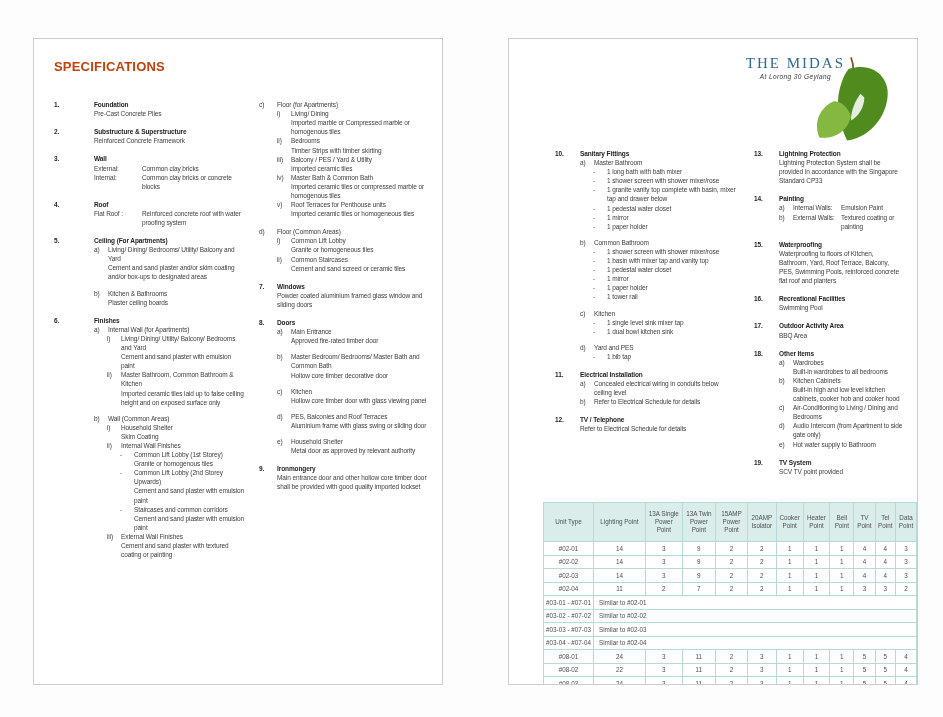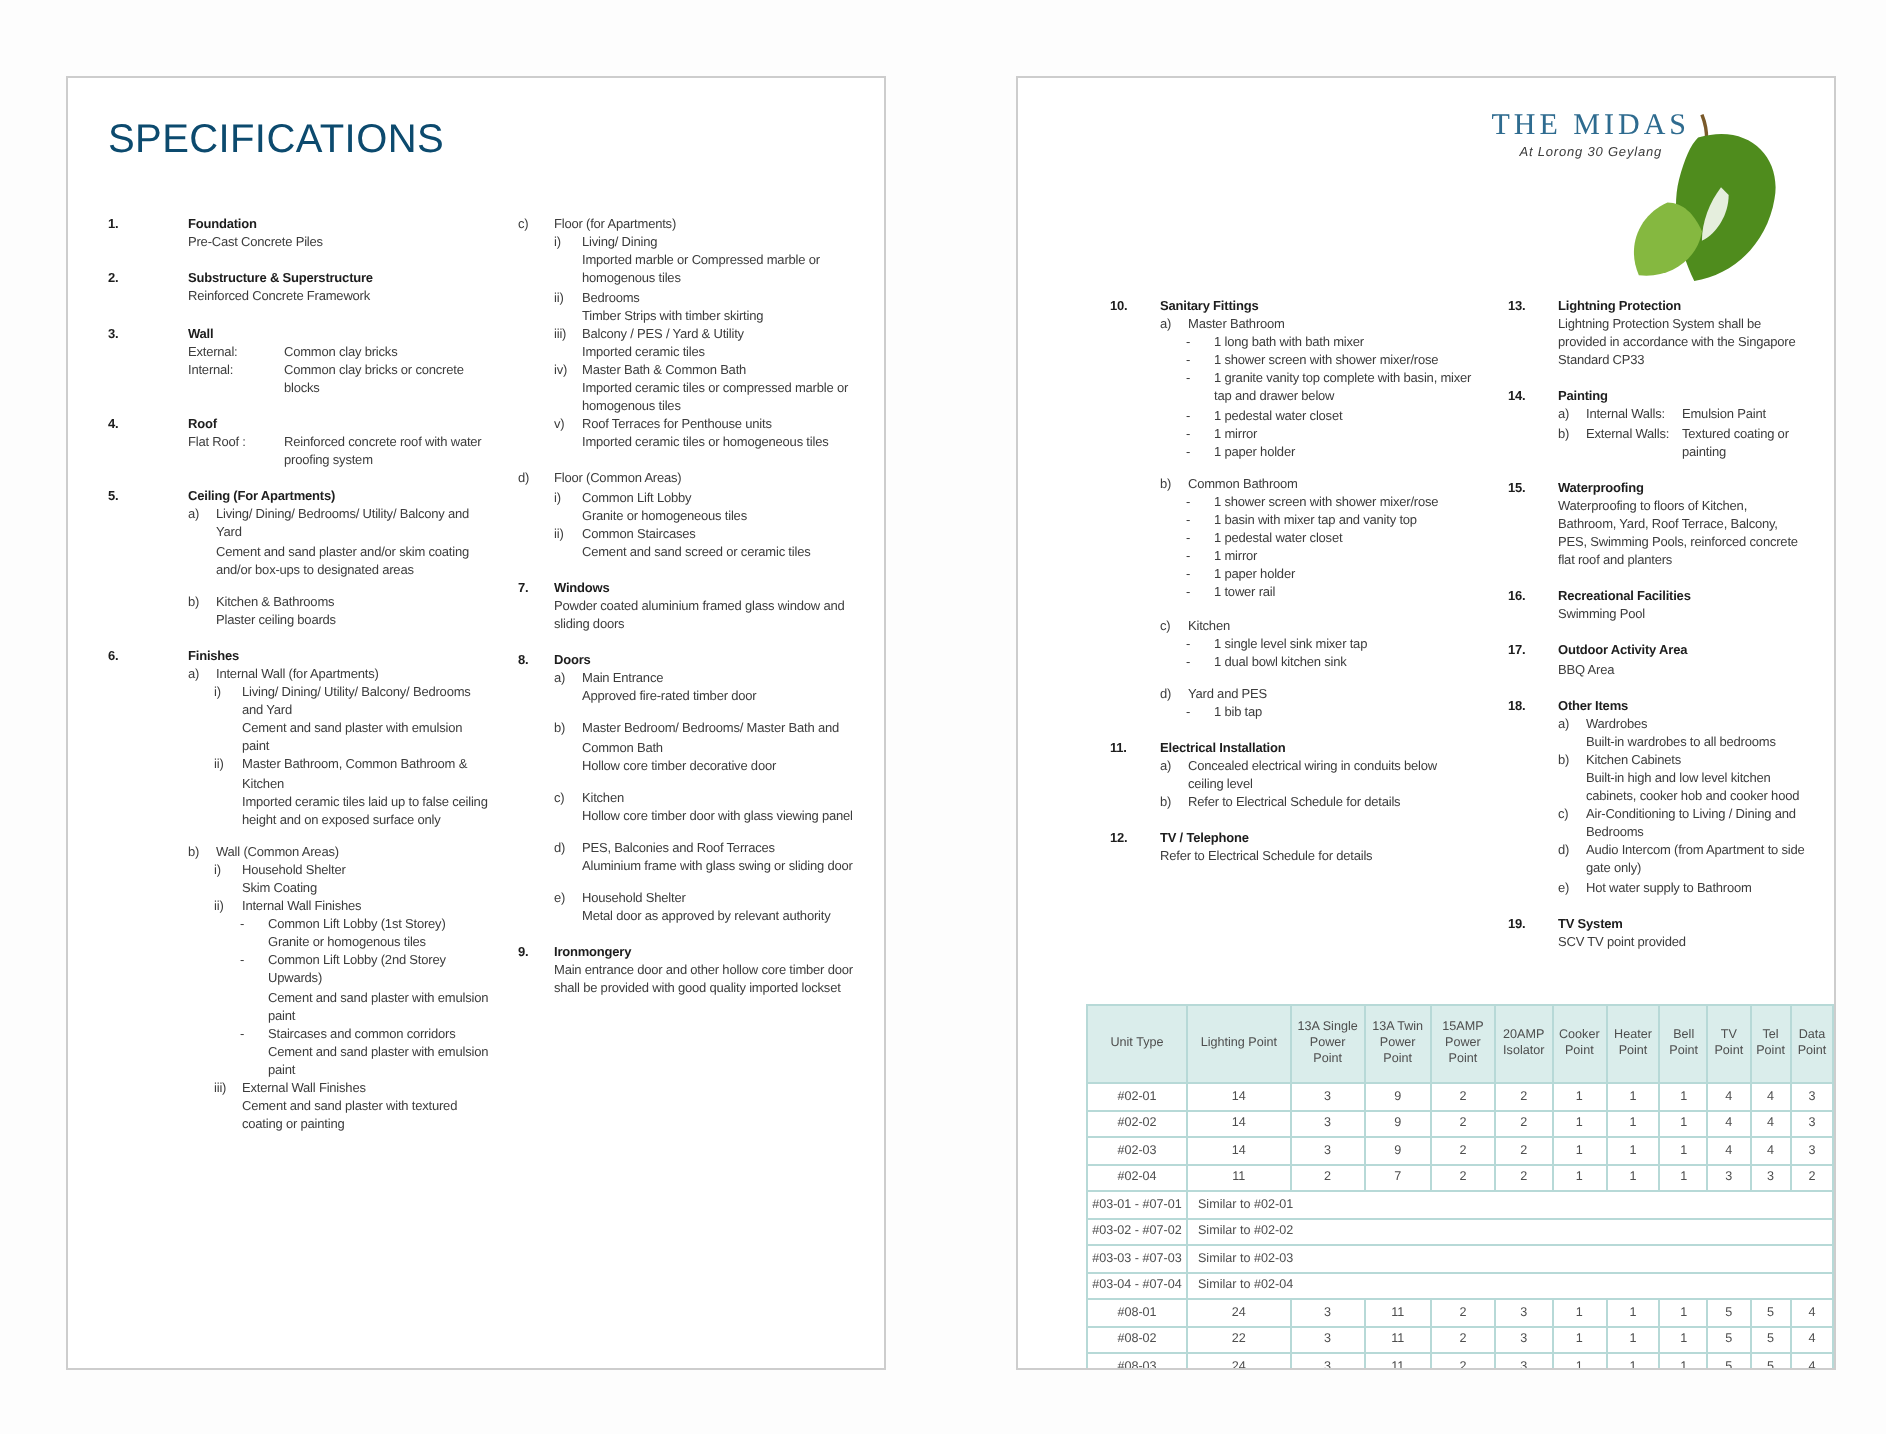--- a/index.html
+++ b/index.html
@@ -8,21 +8,21 @@
     font-family:"Liberation Sans",sans-serif;color:#3c3c3c;
   }
   .page{
     position:absolute;top:38px;width:410px;height:647px;background:#fff;
     border:1px solid #cdcdcd;box-sizing:border-box;overflow:hidden;padding-left:34px;
   }
   .page.left{left:33px;padding:20px 14px 0 20px;}
   .page.right{left:508px;}
 
   h1{
-    font-size:20px;font-weight:normal;color:#0c4a6e;line-height:1.16;
+    font-size:13px;font-weight:bold;color:#c2410c;line-height:1.16;
     margin:0 0 26px 0;letter-spacing:.2px;
   }
 
   .cols{display:flex;gap:13px;font-size:6.5px;line-height:1.4;letter-spacing:-.1px;}
   .cols .col1{width:192px;flex:0 0 192px;}
   .cols .col2{flex:1;min-width:0;}
 
   .spec-block{margin-bottom:9px;}
   .spec-head{display:flex;font-weight:bold;color:#1d1d1d;}
   .spec-head.plain{font-weight:normal;color:#3c3c3c;}

